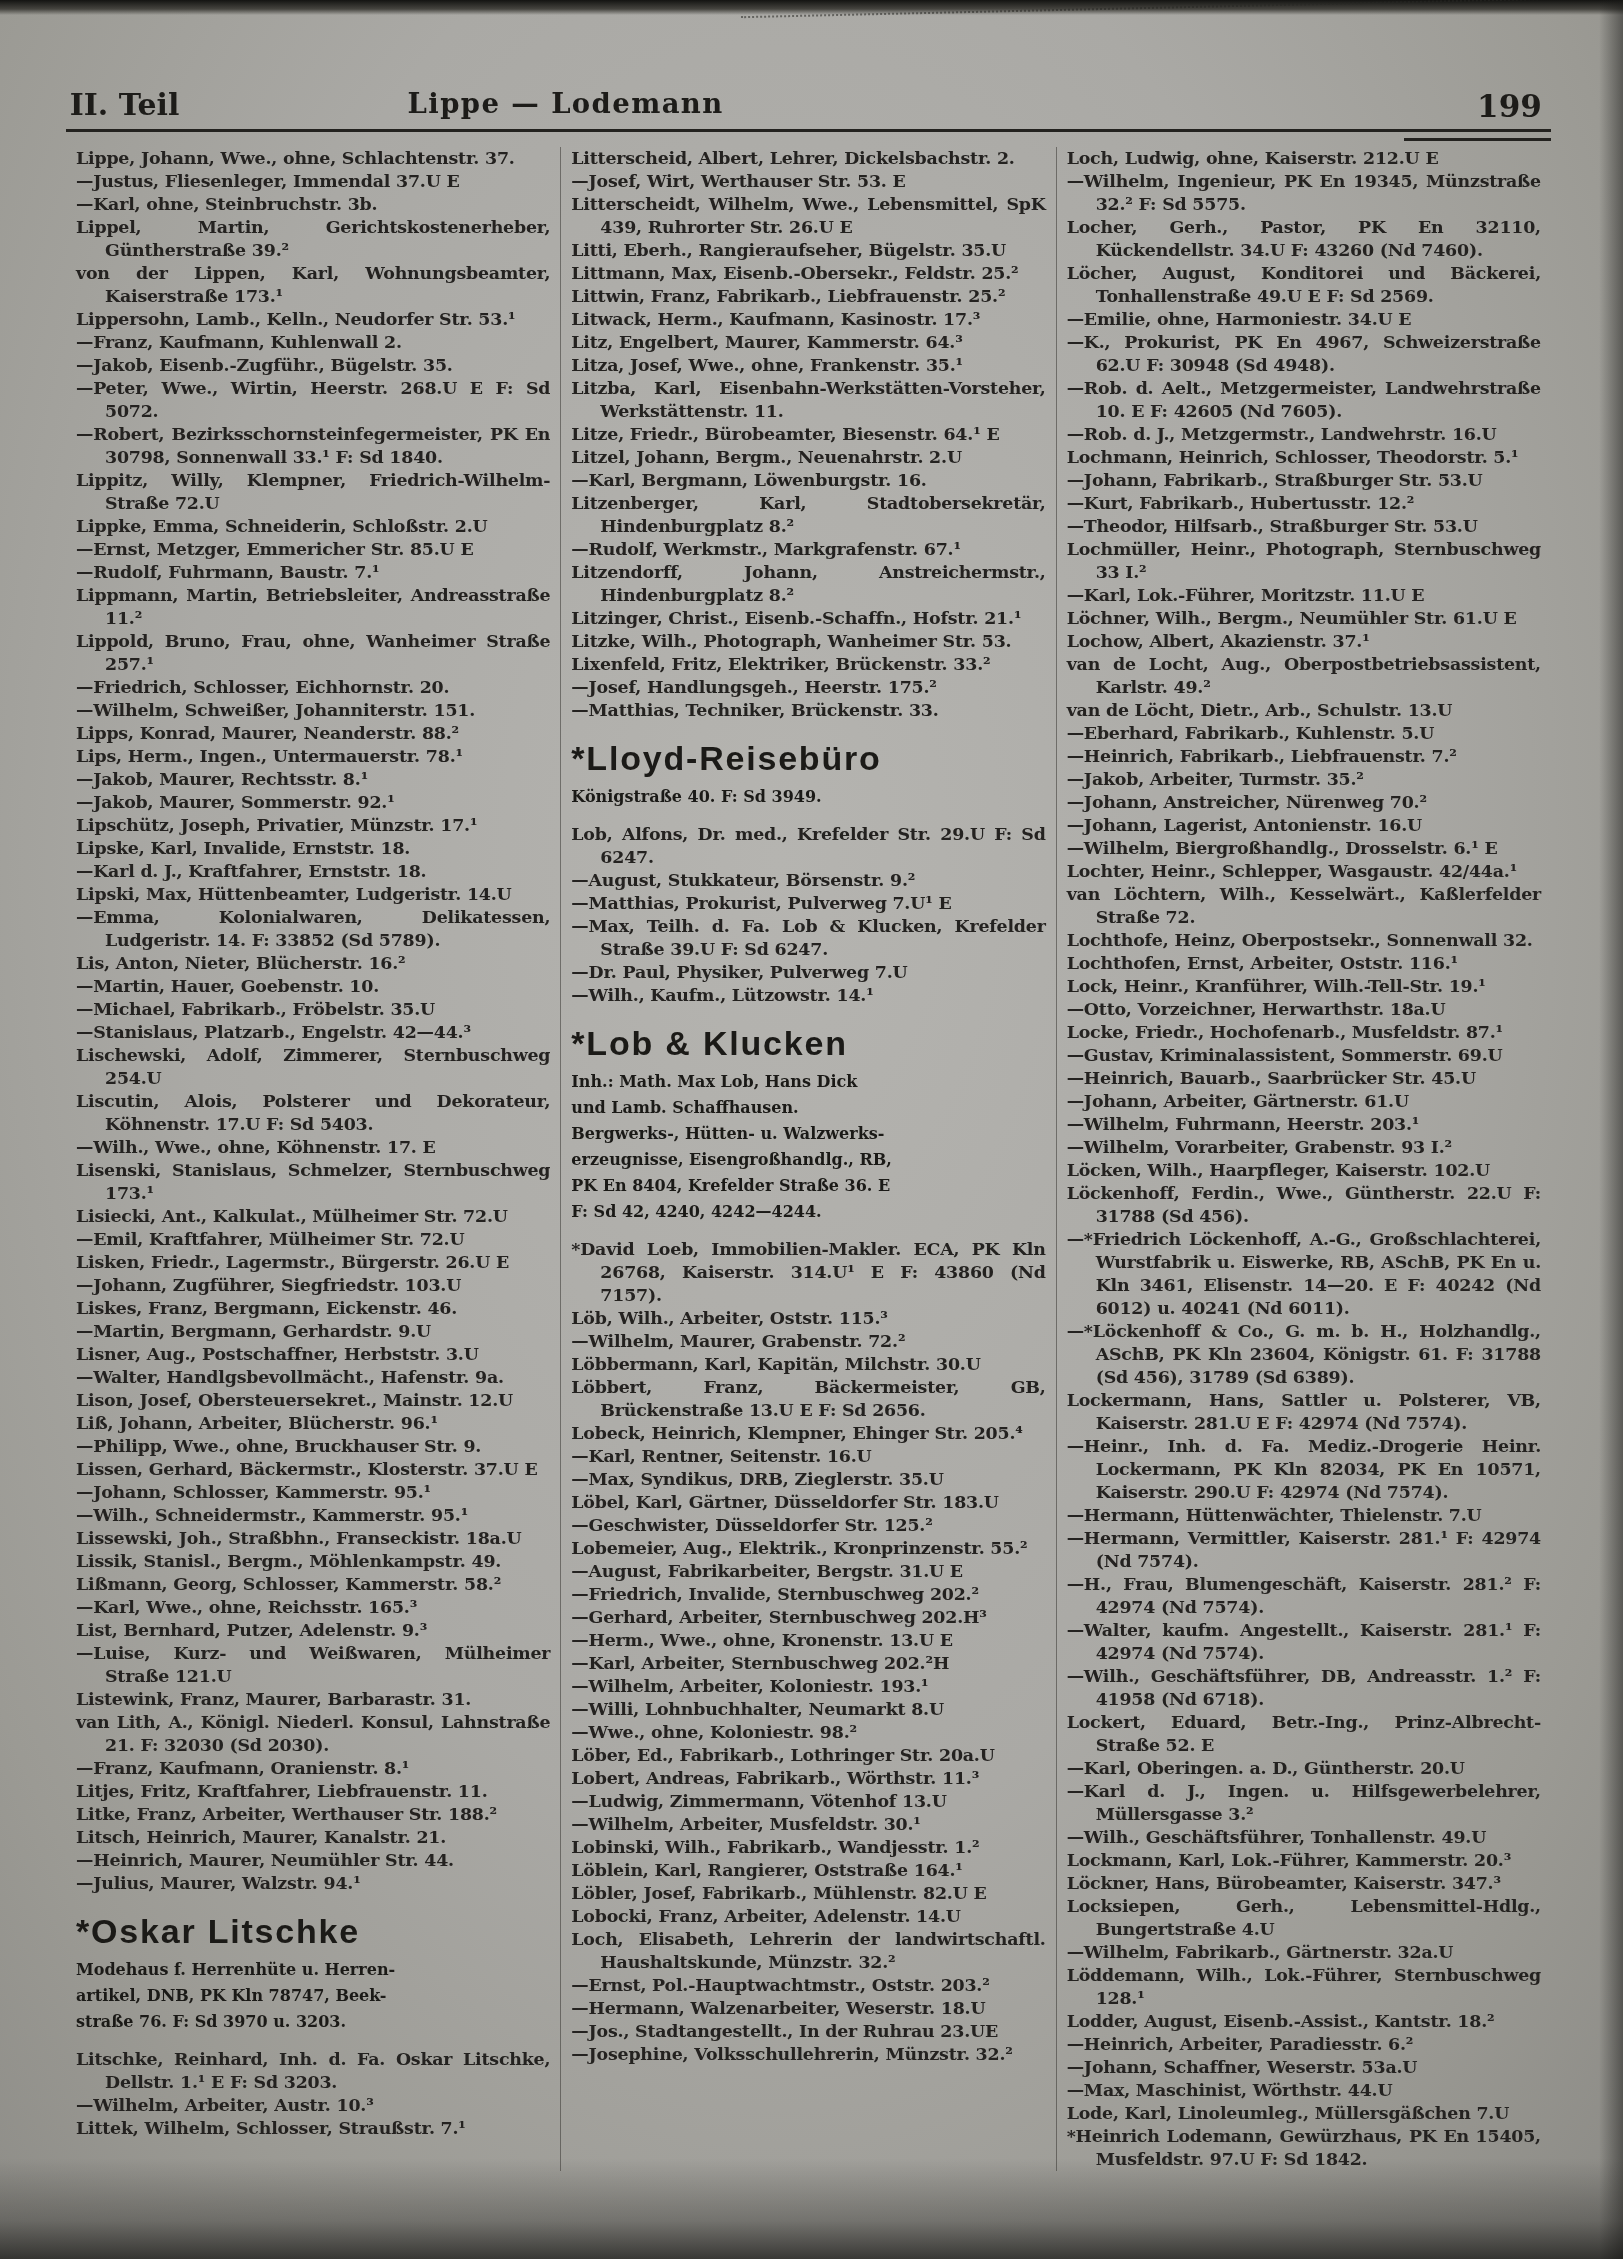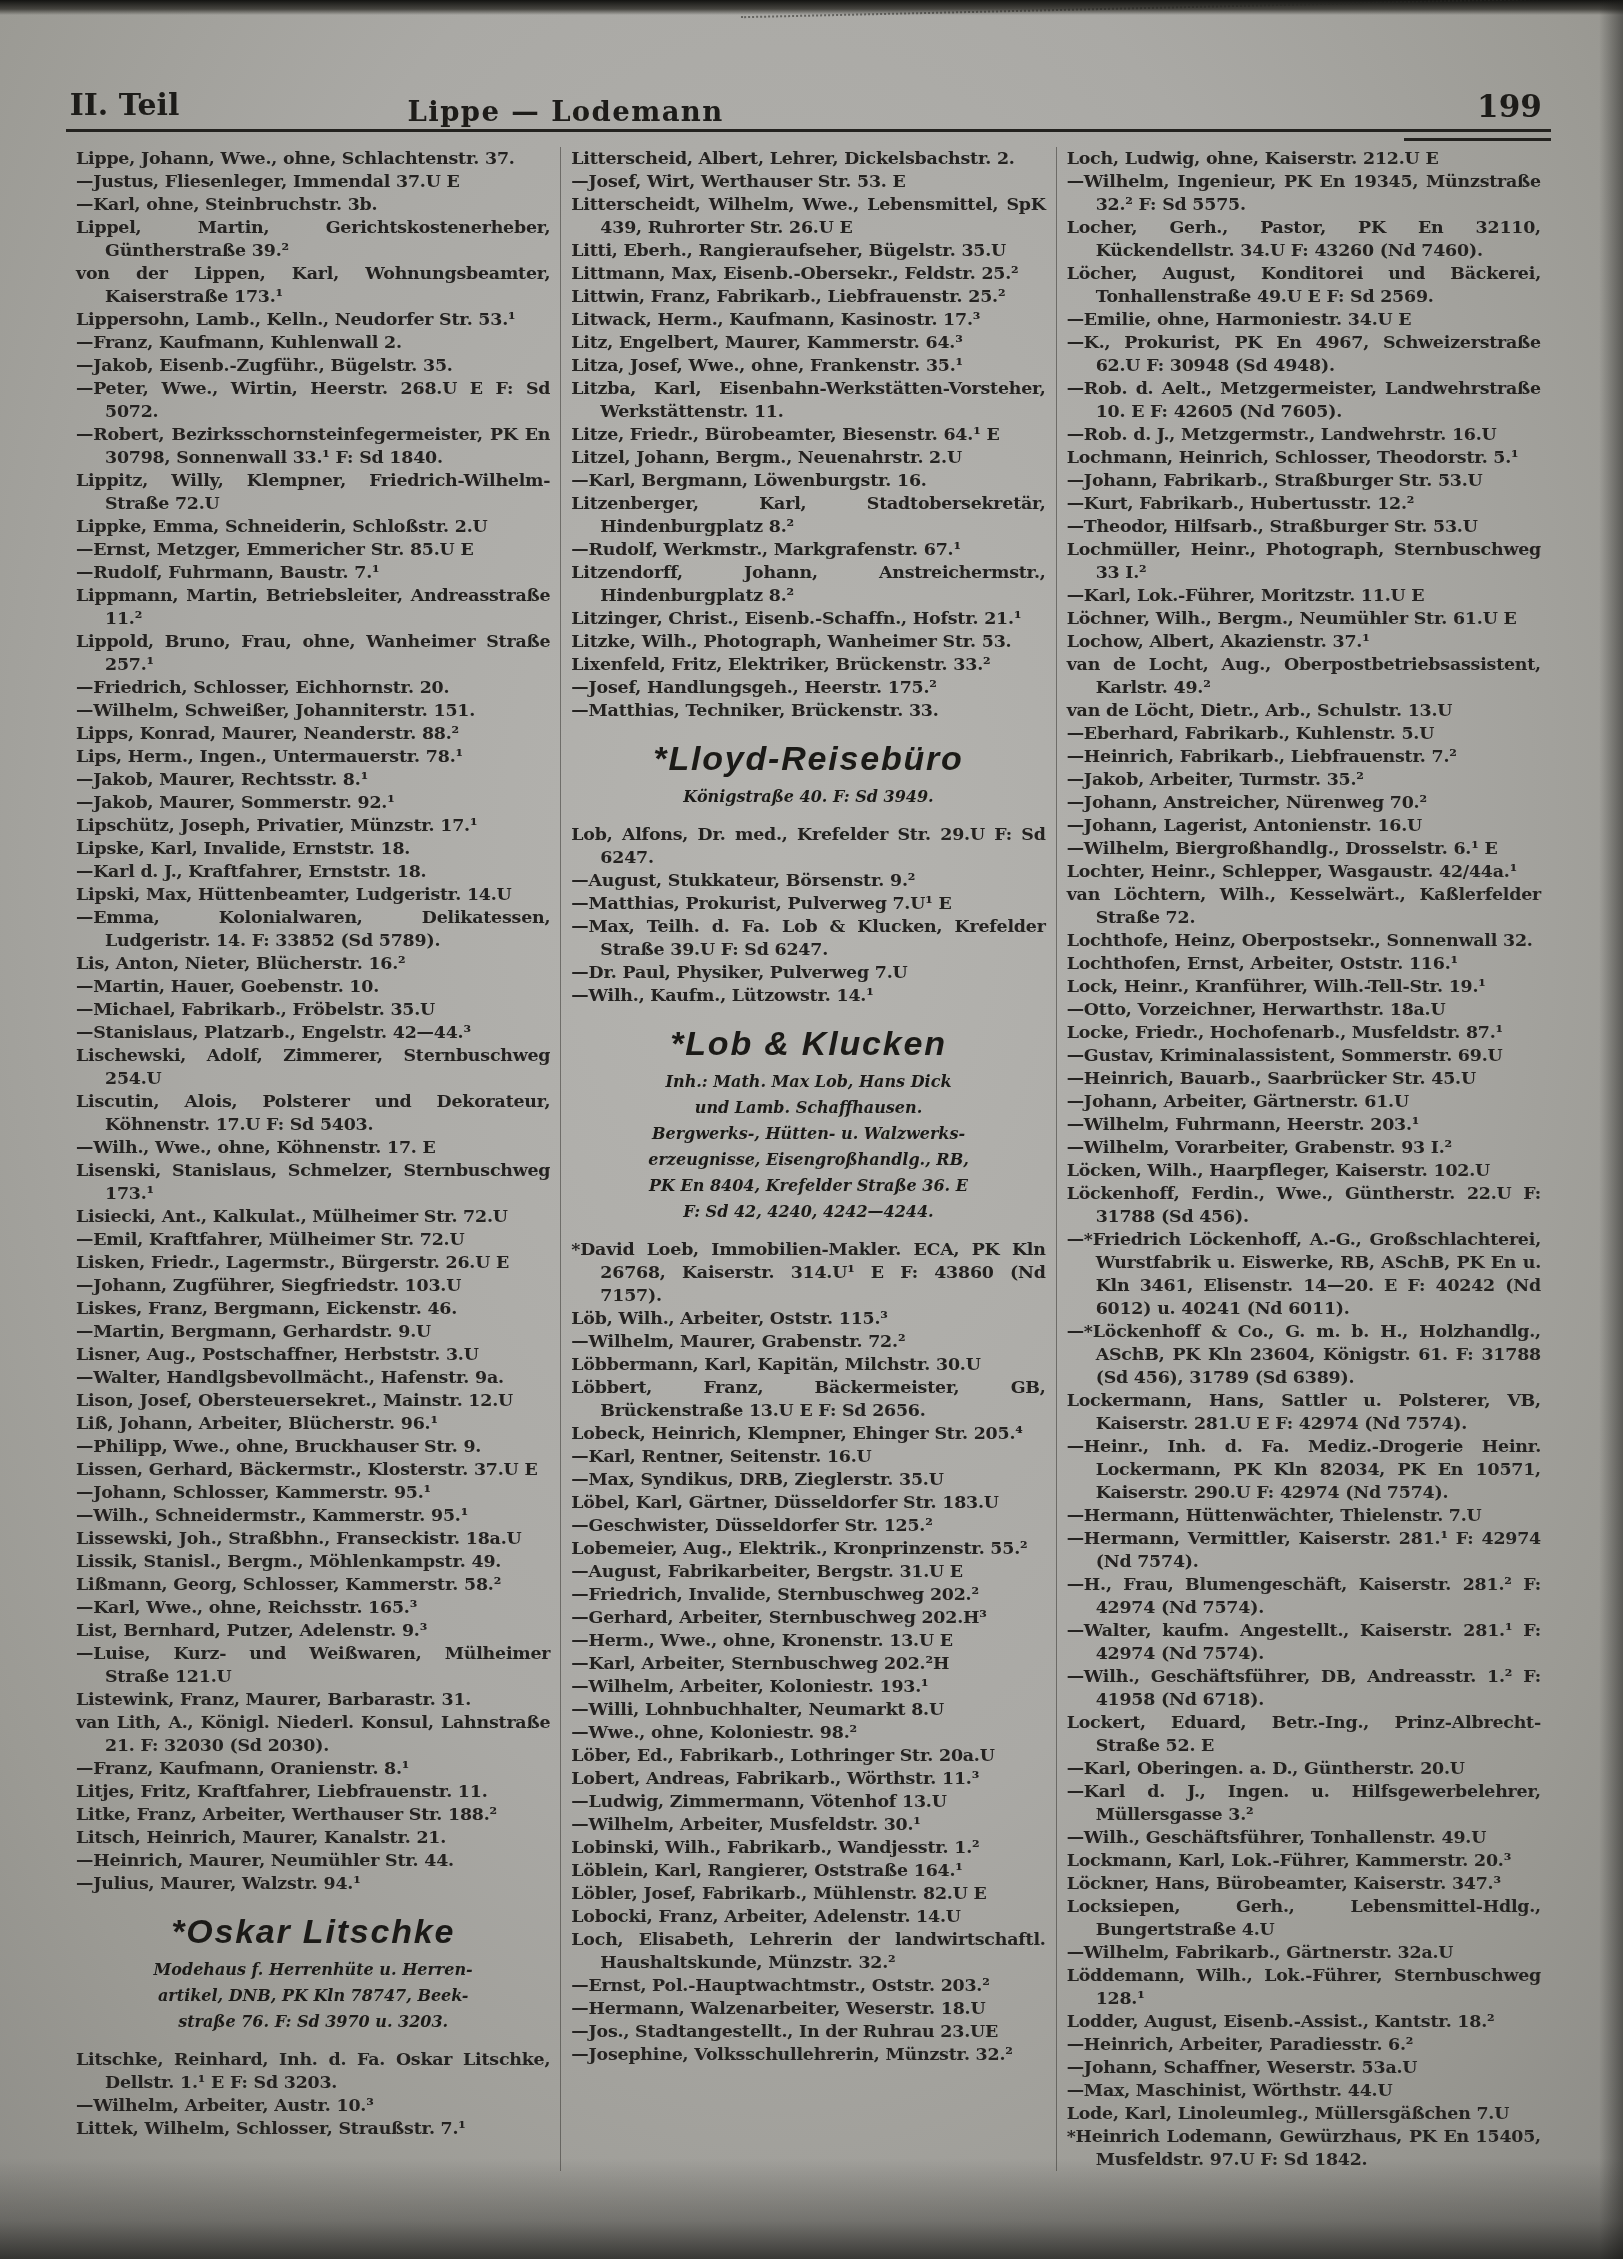--- a/index.html
+++ b/index.html
@@ -10,29 +10,29 @@
     background:linear-gradient(#141412,#45443f 60%,rgba(80,80,76,0));}
   .edge-bottom{position:absolute;bottom:0;left:0;right:0;height:101px;
     background:linear-gradient(rgba(30,30,28,0),rgba(44,43,40,.38) 62%,rgba(18,18,16,.72));}
   .edge-right{position:absolute;top:0;bottom:0;right:0;width:24px;
     background:linear-gradient(to left,rgba(25,25,23,.5),rgba(25,25,23,0));}
   .scratch{position:absolute;top:6.4px;right:-18.4px;width:900px;height:0;
     border-top:2.8px dotted rgba(40,40,36,.55);transform:rotate(-1.3deg);}
   .content{position:absolute;left:66px;right:72px;top:79px;bottom:24px;}
   .header{position:relative;height:50px;border-bottom:3.7px solid #23221f;color:#1d1c19;}
   .part-label{position:absolute;left:3.7px;bottom:7.3px;font-size:30px;font-weight:bold;}
-  .running-head{position:absolute;left:23%;bottom:2px;font-size:27.5px;font-weight:bold;letter-spacing:1.4px;}
+  .running-head{position:absolute;left:23%;bottom:10px;font-size:27.5px;font-weight:bold;letter-spacing:1.4px;}
   .page-number{position:absolute;right:9.2px;bottom:5.5px;font-size:31px;font-weight:bold;}
   .page-number-rule{position:absolute;right:0;bottom:-12px;width:147px;height:2.8px;background:#23221f;}
   .columns{display:flex;margin-top:14.7px;}
   .col{flex:1 1 0;padding:0 10px;min-width:0;}
   .col + .col{border-left:0.9px solid rgba(45,44,40,.5);}
   .entry{margin:0;padding-left:29px;text-indent:-29px;font-size:17.4px;line-height:23px;
     font-weight:bold;color:#242220;text-align:justify;letter-spacing:-0.2px;overflow-wrap:break-word;}
-  .ad{text-align:center;margin:16.5px 0 13px;color:#1b1a17;font-style:italic;}
+  .ad{margin:16.5px 0 13px;color:#1b1a17;}
   .ad-title{font-family:"Liberation Sans",sans-serif;font-weight:bold;font-size:34px;
     line-height:40px;letter-spacing:1.8px;margin-bottom:5.5px;}
   .ad-line{font-weight:bold;font-size:16px;line-height:26px;}
 </style>
 </head>
 <body>
 
 <div class="page">
   <div class="edge-top"></div>
   <div class="scratch"></div>

